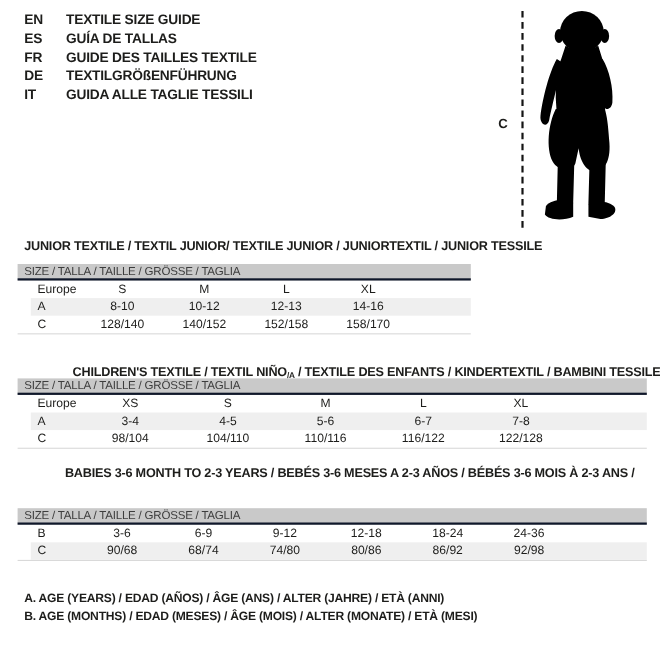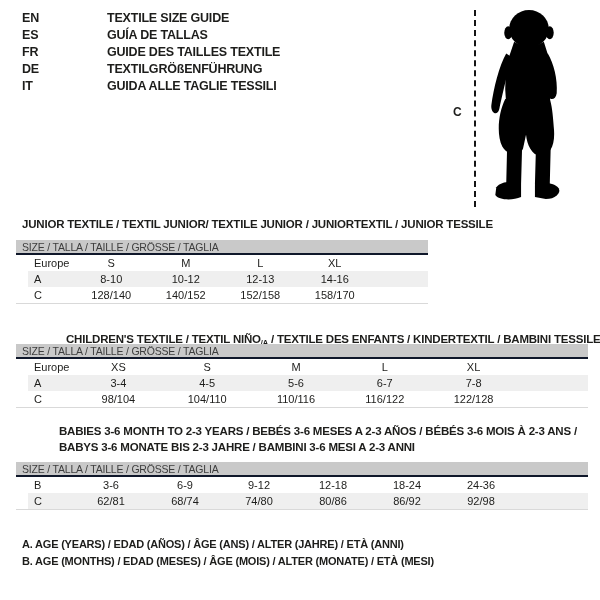--- a/index.html
+++ b/index.html
@@ -9,21 +9,21 @@
     background:#ffffff;
     color:#1d1d1b;
     font-family:"Liberation Sans", sans-serif;
     overflow:hidden;
   }
   .abs { position:absolute; }
 
   
   .lang-list { left:22px; top:10px; }
   .lang-row { display:flex; height:17px; line-height:17px;
-              font-weight:bold; font-size:12.5px; letter-spacing:-0.2px;gap:47px; }
+              font-weight:bold; font-size:12.5px; letter-spacing:-0.2px; }
   .lang-code { width:38px; }
 
   
   .dash-line { left:474px; top:10px; height:197px; width:0;
                border-left:2px dashed #141414; }
   .c-label { left:453px; top:105px; font-weight:bold; font-size:12px; }
   .figure-svg { left:487px; top:8px; }
 
   
   .tbl-title { font-weight:bold; font-size:11.5px; letter-spacing:-0.2px;
@@ -151,37 +151,36 @@
       <span class="cell data">104/110</span>
       <span class="cell data">110/116</span>
       <span class="cell data">116/122</span>
       <span class="cell data">122/128</span>
       <span class="spacer spacer-t23"></span>
     </div>
   </div>
 
   <div class="abs" style="left:22px; top:423px;margin-left:37px;">
     <div class="tbl-title">BABIES 3-6 MONTH TO 2-3 YEARS / BEBÉS 3-6 MESES A 2-3 AÑOS / BÉBÉS 3-6 MOIS À 2-3 ANS /</div>
-    <div class="tbl-title">BABYS 3-6 MONATE BIS 2-3 JAHRE / BAMBINI 3-6 MESI A 2-3 ANNI</div>
   </div>
   <div class="abs tbl" style="left:16px; top:462px; width:572px;">
     <div class="tbl-bar">SIZE / TALLA / TAILLE / GRÖSSE / TAGLIA</div>
     <div class="tbl-row">
       <span class="cell label">B</span>
       <span class="cell data">3-6</span>
       <span class="cell data">6-9</span>
       <span class="cell data">9-12</span>
       <span class="cell data">12-18</span>
       <span class="cell data">18-24</span>
       <span class="cell data">24-36</span>
       <span class="spacer spacer-t23"></span>
     </div>
     <div class="tbl-row stripe">
       <span class="cell label">C</span>
-      <span class="cell data">62/81</span>
+      <span class="cell data">90/68</span>
       <span class="cell data">68/74</span>
       <span class="cell data">74/80</span>
       <span class="cell data">80/86</span>
       <span class="cell data">86/92</span>
       <span class="cell data">92/98</span>
       <span class="spacer spacer-t23"></span>
     </div>
   </div>
 
   <div class="abs" style="left:22px; top:536px;">

